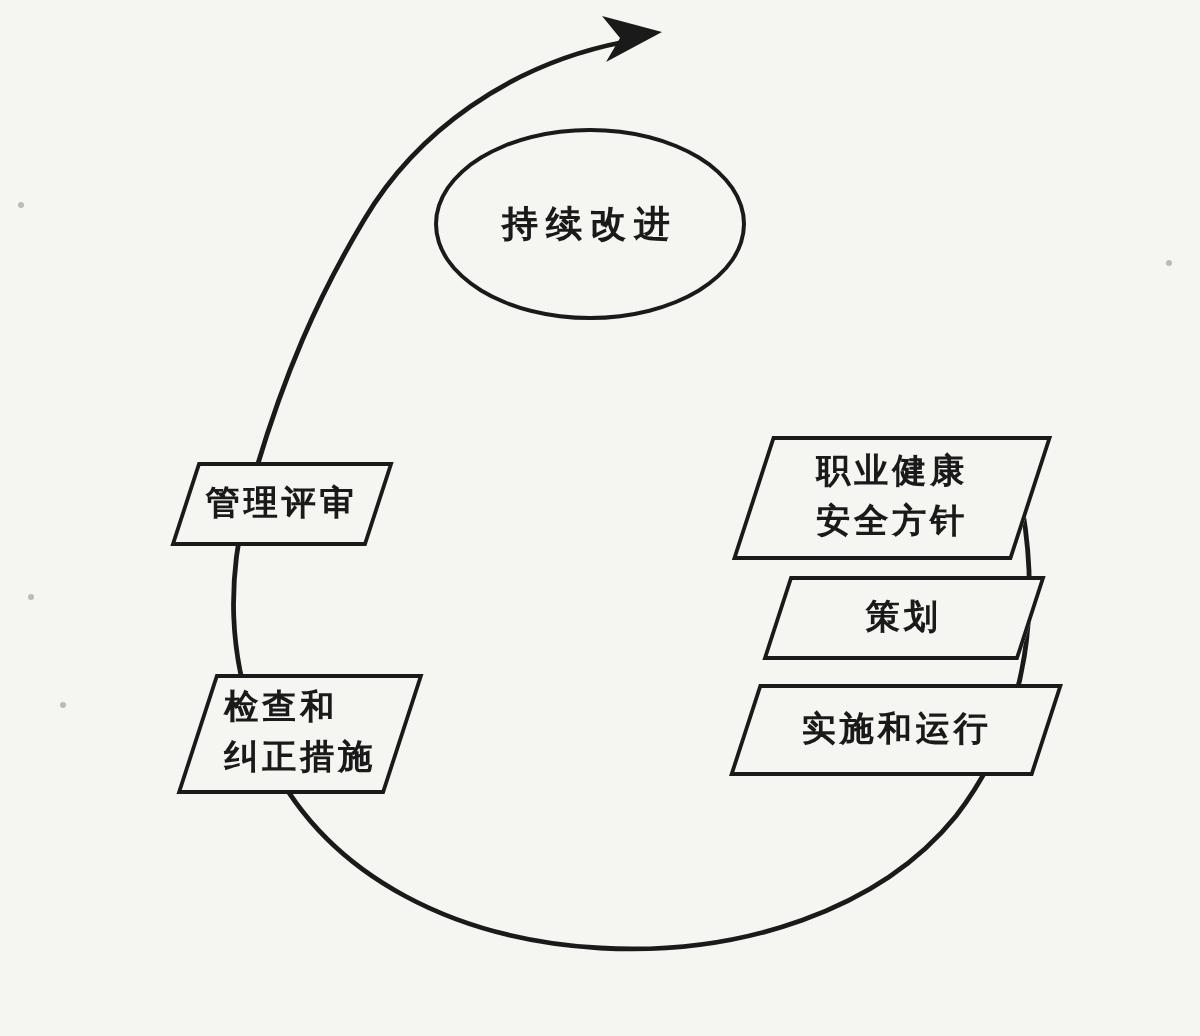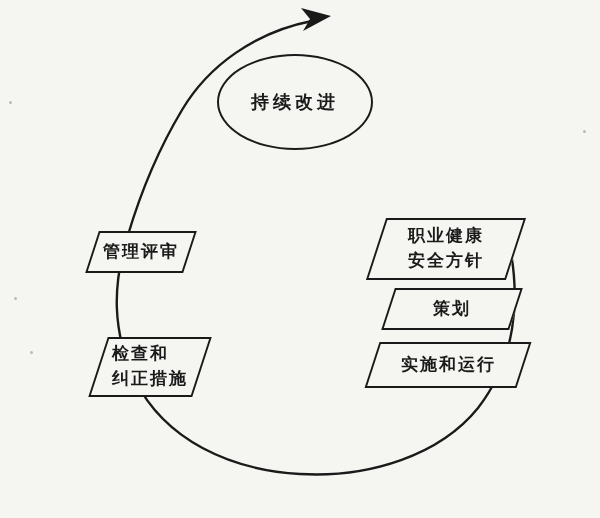--- a/index.html
+++ b/index.html
@@ -64,21 +64,21 @@
              C 142 188 158 150 182 110
              C 208 66 255 32 312 21" fill="none" stroke="#1a1a1a" stroke-width="2.4" stroke-linecap="round"></path>
     <polygon points="331,16 301,8 310,19 303,31" fill="#1a1a1a"></polygon>
   </svg>
 
   <div class="speck" style="left:9px;top:101px"></div>
   <div class="speck" style="left:30px;top:351px"></div>
   <div class="speck" style="left:14px;top:297px"></div>
   <div class="speck" style="left:583px;top:130px"></div>
 
-  <div class="node ellipse" style="left:217px;top:54px;width:156px;height:96px">
+  <div class="node ellipse" style="left:217px;top:64px;width:156px;height:96px">
     <span class="label">持续改进</span>
   </div>
 
   <div class="node pgram" style="left:92px;top:231px;width:98px;height:42px">
     <span class="label">管理评审</span>
   </div>
 
   <div class="node pgram" style="left:98px;top:337px;width:104px;height:60px">
     <span class="label align-left">
       <span class="line">检查和</span>

